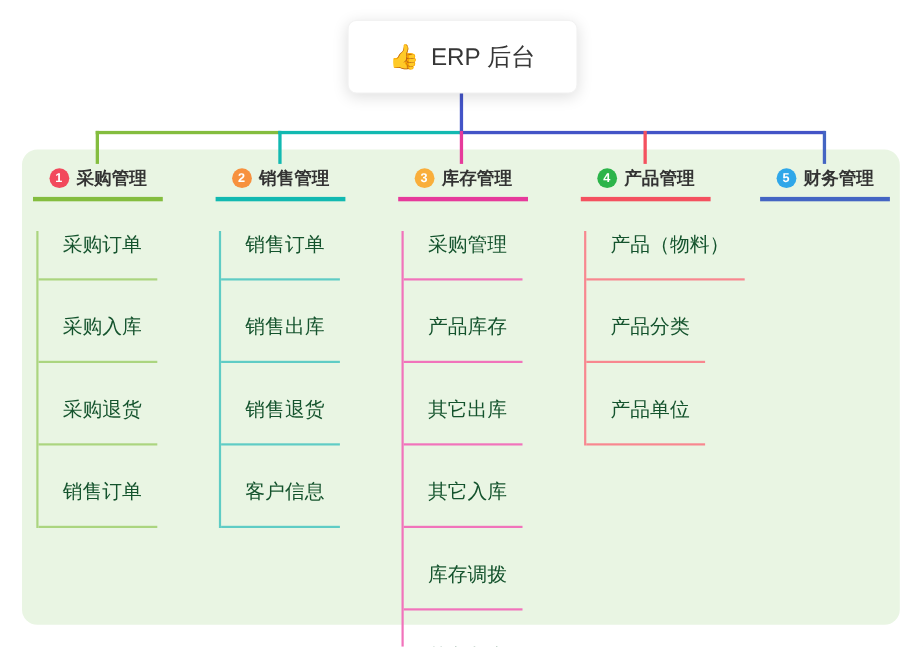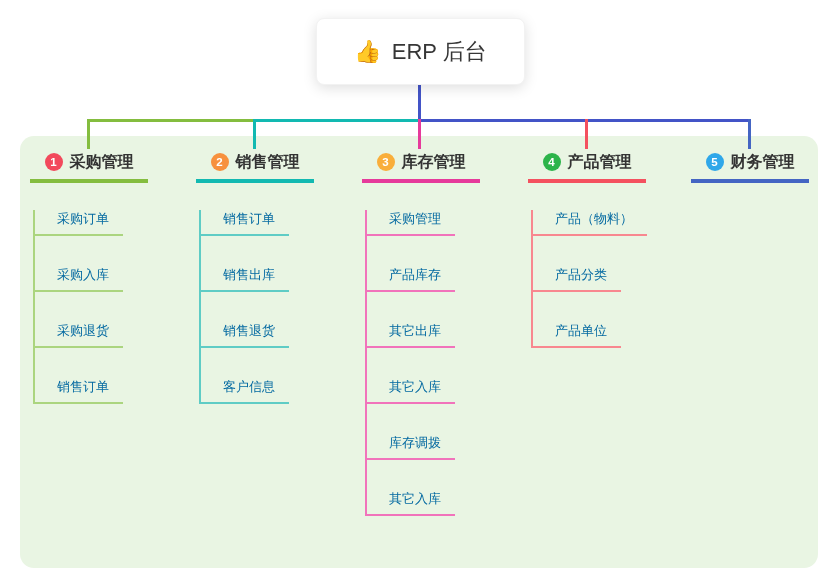--- a/index.html
+++ b/index.html
@@ -45,23 +45,23 @@
     width:18px; height:18px; border-radius:50%; background:var(--badge);
     color:#fff; font-size:11.5px; font-weight:600; line-height:18px;
     text-align:center; flex:0 0 auto;
   }
   .children {
     margin-left:3px; width:max-content;
     border-left:2px solid var(--cl);
   }
   .child {
     display:block; width:max-content;
-    margin-top:30px; padding:0 14px 6px 22px;
+    margin-top:30px; padding:0 14px 19px 22px;
     border-bottom:2px solid var(--cl);
-    font-size:13px; color:#0369a1; white-space:nowrap;
+    font-size:18px; color:#14532d; white-space:nowrap;
   }
   .child:first-child { margin-top:27px; }
 </style>
 </head>
 <body>
 
 <div class="stage">
 
   <div class="root-node">
     <span class="emoji">👍</span>

